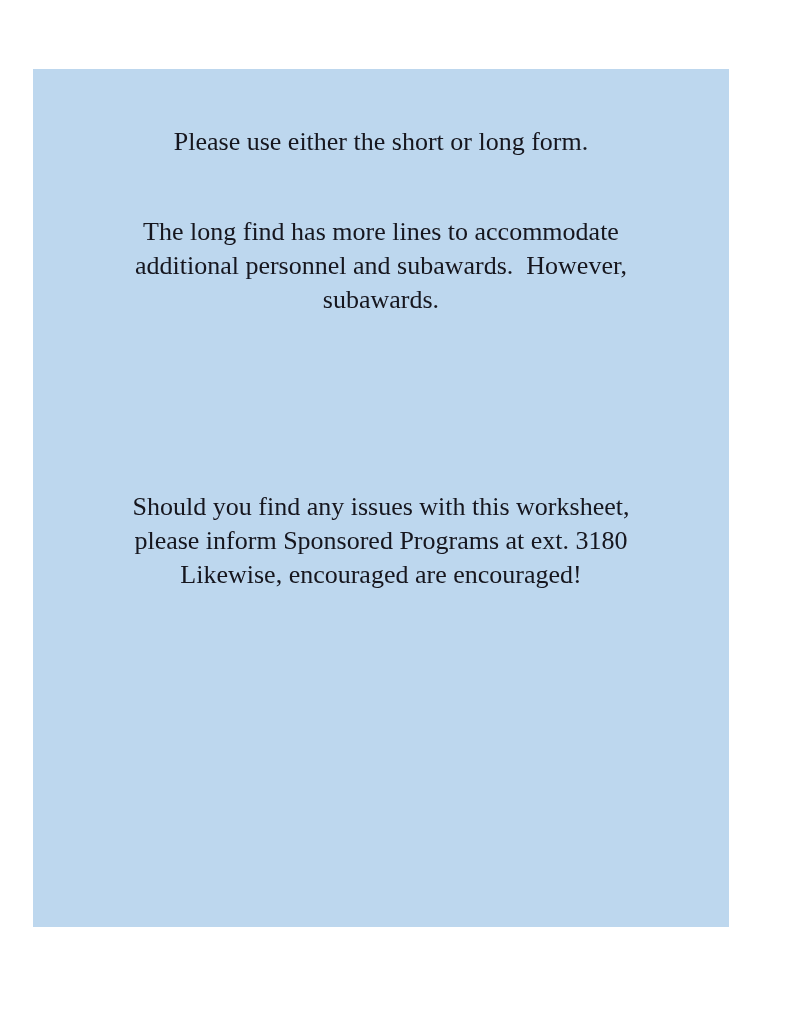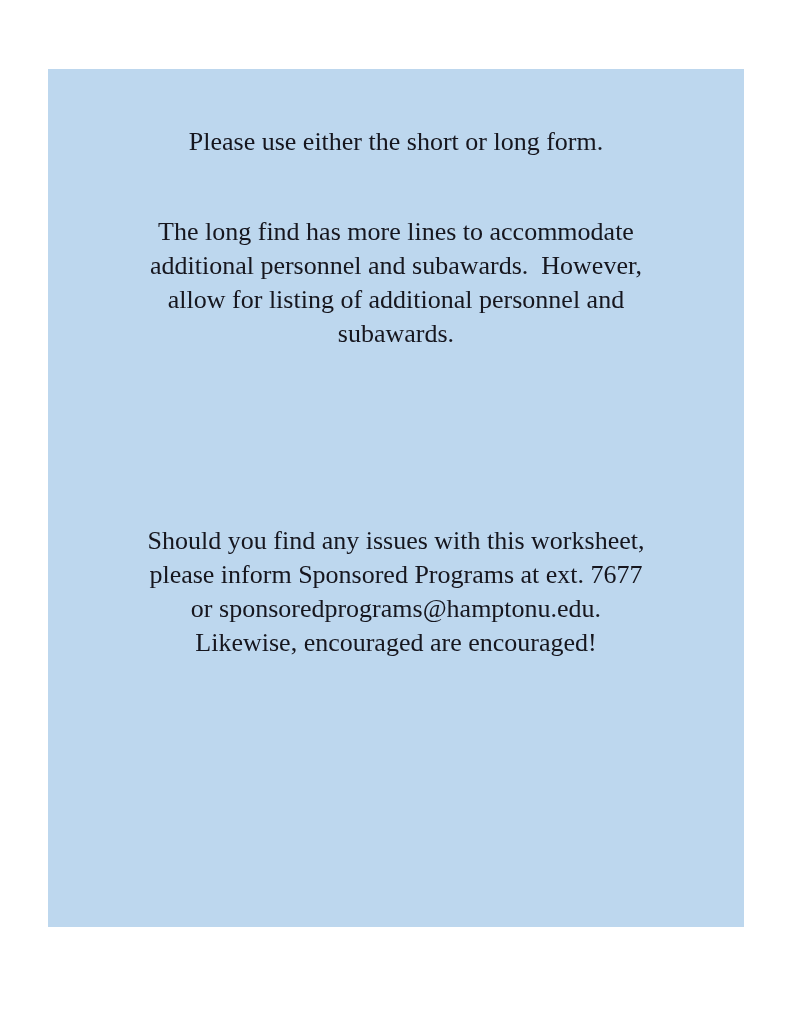--- a/index.html
+++ b/index.html
@@ -16,21 +16,21 @@
     font-family: "Liberation Serif", "DejaVu Serif", serif;
   }
   .page {
     position: relative;
     width: 791px;
     height: 1024px;
     background: var(--page-bg);
   }
   .panel {
     position: absolute;
-    left: 48px;
+    left: 33px;
     top: 69px;
     width: 696px;
     height: 858px;
     background: var(--panel-bg);
     padding-top: 56px;
   }
   .para {
     text-align: center;
     color: var(--text-color);
     font-size: 26px;
@@ -48,25 +48,23 @@
 <div class="page">
   <div class="panel">
 
     <div class="para para-1">
       <div class="line">Please use either the short or long form.</div>
     </div>
 
     <div class="para para-2">
       <div class="line">The long find has more lines to accommodate</div>
       <div class="line">additional personnel and subawards.  However,</div>
-      <div class="line">allow for listing of additional personnel and</div>
       <div class="line">subawards.</div>
     </div>
 
     <div class="para para-3">
       <div class="line">Should you find any issues with this worksheet,</div>
-      <div class="line">please inform Sponsored Programs at ext. 7677</div>
-      <div class="line">or sponsoredprograms@hamptonu.edu.</div>
+      <div class="line">please inform Sponsored Programs at ext. 3180</div>
       <div class="line">Likewise, encouraged are encouraged!</div>
     </div>
 
   </div>
 </div>
 
 </body></html>

